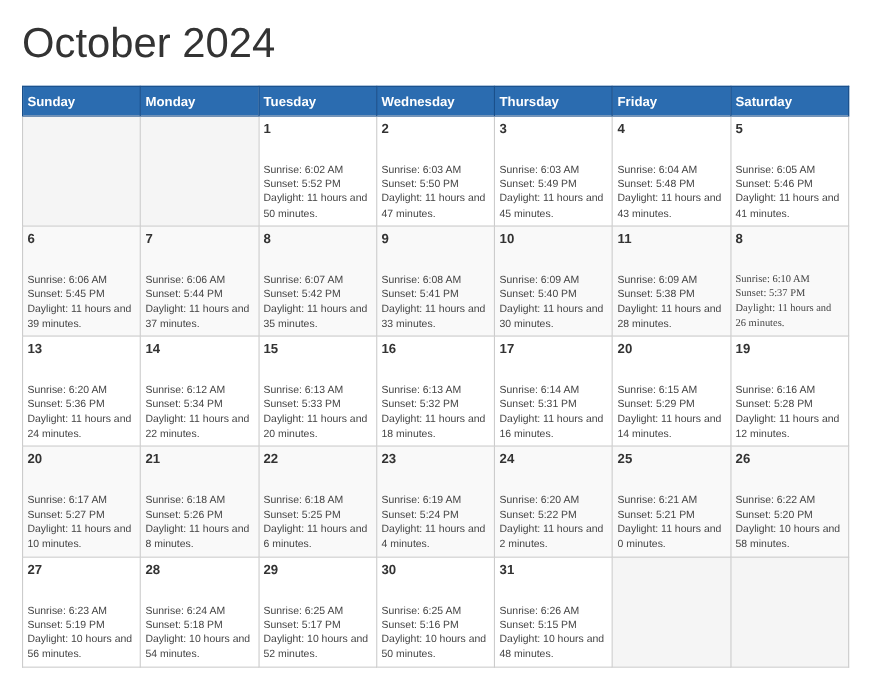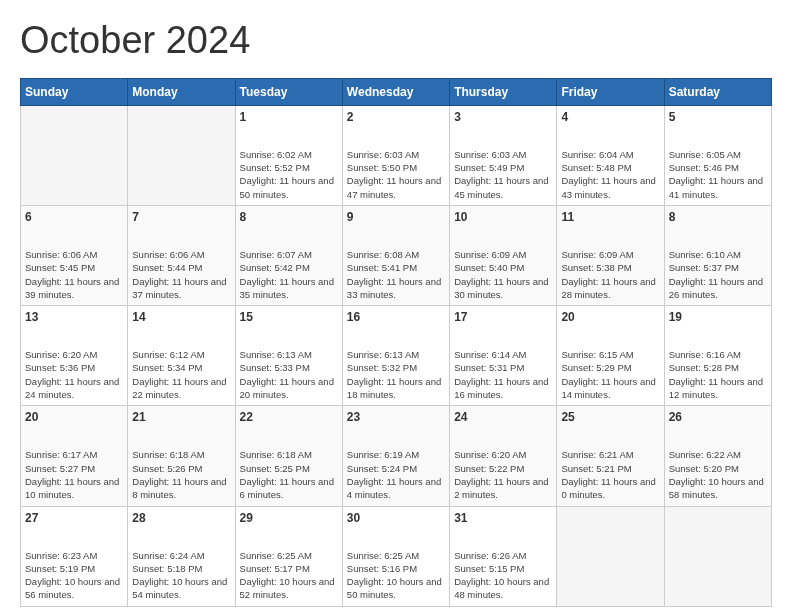--- a/index.html
+++ b/index.html
@@ -166,21 +166,21 @@
 Daylight: 11 hours and 30 minutes.</div>
         </td>
         <td>
           <span class="day-number">11</span>
           <div class="day-info" style="white-space: pre-line;">Sunrise: 6:09 AM
 Sunset: 5:38 PM
 Daylight: 11 hours and 28 minutes.</div>
         </td>
         <td>
           <span class="day-number">8</span>
-          <div class="day-info" style="white-space: pre-line;">Sunrise: 6:10 AM
+          <div class="day-info" style="white-space: pre-line; font-family: Liberation Serif, serif;">Sunrise: 6:10 AM
 Sunset: 5:37 PM
 Daylight: 11 hours and 26 minutes.</div>
         </td>
       </tr>
       <tr>
         <td>
           <span class="day-number">13</span>
           <div class="day-info" style="white-space: pre-line;">Sunrise: 6:20 AM
 Sunset: 5:36 PM
 Daylight: 11 hours and 24 minutes.</div>

